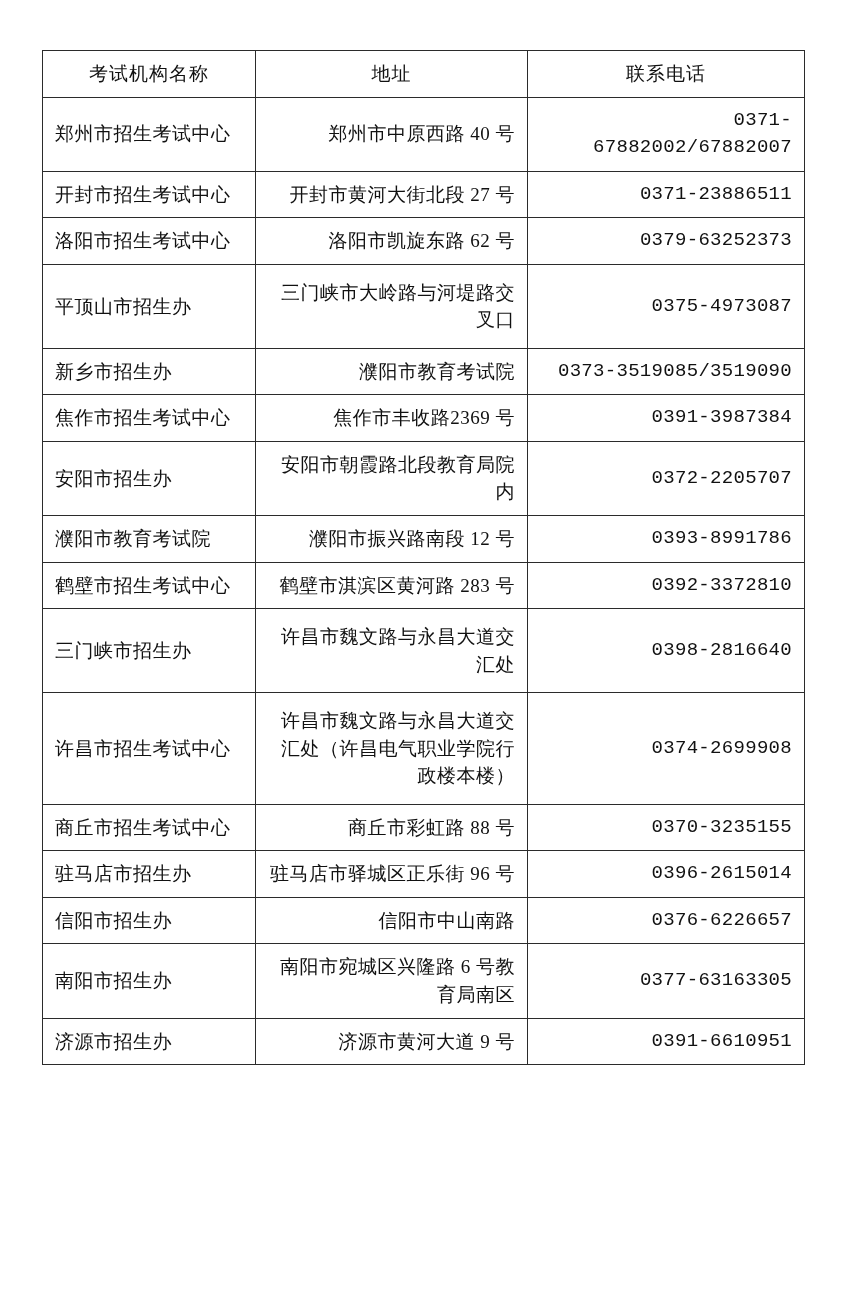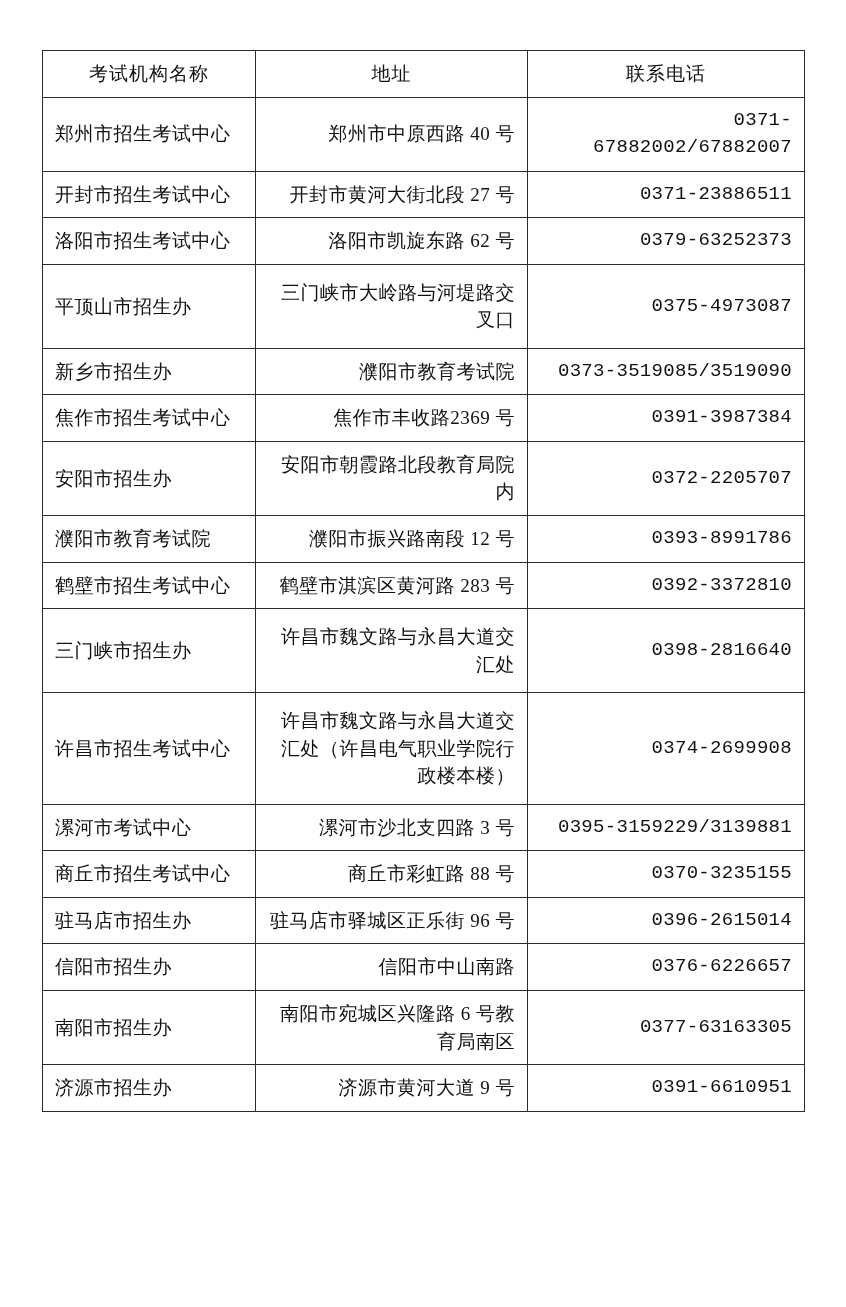--- a/index.html
+++ b/index.html
@@ -129,25 +129,20 @@
         <td class="cell-org">三门峡市招生办</td>
         <td class="cell-addr">许昌市魏文路与永昌大道交汇处</td>
         <td class="cell-tel">0398-2816640</td>
       </tr>
       <tr class="row-tall">
         <td class="cell-org">许昌市招生考试中心</td>
         <td class="cell-addr">许昌市魏文路与永昌大道交汇处（许昌电气职业学院行政楼本楼）</td>
         <td class="cell-tel">0374-2699908</td>
       </tr>
       <tr>
-        <td class="cell-org">漯河市考试中心</td>
-        <td class="cell-addr">漯河市沙北支四路 3 号</td>
-        <td class="cell-tel">0395-3159229/3139881</td>
-      </tr>
-      <tr>
         <td class="cell-org">商丘市招生考试中心</td>
         <td class="cell-addr">商丘市彩虹路 88 号</td>
         <td class="cell-tel">0370-3235155</td>
       </tr>
       <tr>
         <td class="cell-org">驻马店市招生办</td>
         <td class="cell-addr">驻马店市驿城区正乐街 96 号</td>
         <td class="cell-tel">0396-2615014</td>
       </tr>
       <tr>

